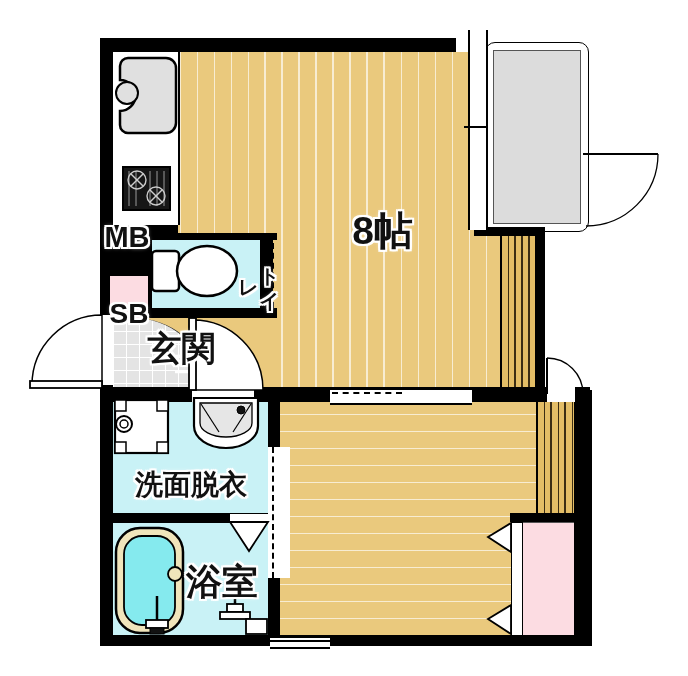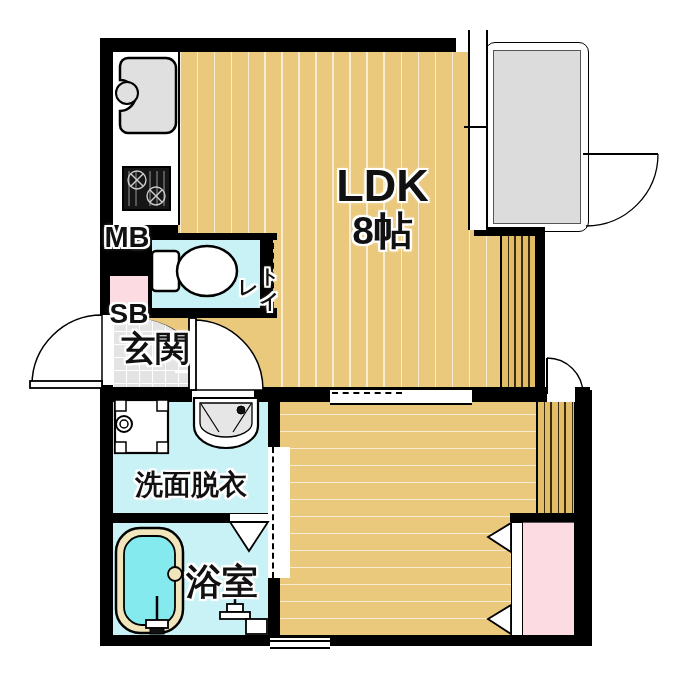--- a/index.html
+++ b/index.html
@@ -182,22 +182,21 @@
     <rect x="246" y="619" width="21" height="15" fill="#fff" stroke="#000" stroke-width="1.8"></rect>
 
     <polygon points="230,522 268,522 249,551" fill="#fff" stroke="#000" stroke-width="1.8"></polygon>
 
     <polygon points="511,523 511,552 488,537" fill="#fff" stroke="#000" stroke-width="1.8"></polygon>
     <polygon points="511,605 511,634 488,619" fill="#fff" stroke="#000" stroke-width="1.8"></polygon>
   </svg>
 
   <div class="abs" style="left:110px;top:276px;width:38px;height:42px;background:#fcdce2;"></div>
 
-  <div class="lbl" style="left:310px;top:162px;width:145px;font-size:45px;">LDK</div>
   <div class="lbl" style="left:310px;top:211px;width:145px;font-size:39px;">8帖</div>
-  <div class="lbl" style="left:103px;top:331px;width:105px;font-size:34px;">玄関</div>
+  <div class="lbl" style="left:103px;top:331px;width:105px;font-size:34px;padding-left:26px;">玄関</div>
   <div class="lbl" style="left:112px;top:470px;width:158px;font-size:28px;">洗面脱衣</div>
   <div class="lbl" style="left:183px;top:563px;width:78px;font-size:36px;">浴室</div>
   <div class="lbl" style="left:238px;top:243px;height:68px;font-size:20px;writing-mode:vertical-rl;">トイレ</div>
   <div class="lbl" style="left:100px;top:222px;width:54px;font-size:29px;">MB</div>
   <div class="lbl" style="left:108px;top:299px;width:42px;font-size:28px;">SB</div>
 
 </div>
 
 </body></html>

